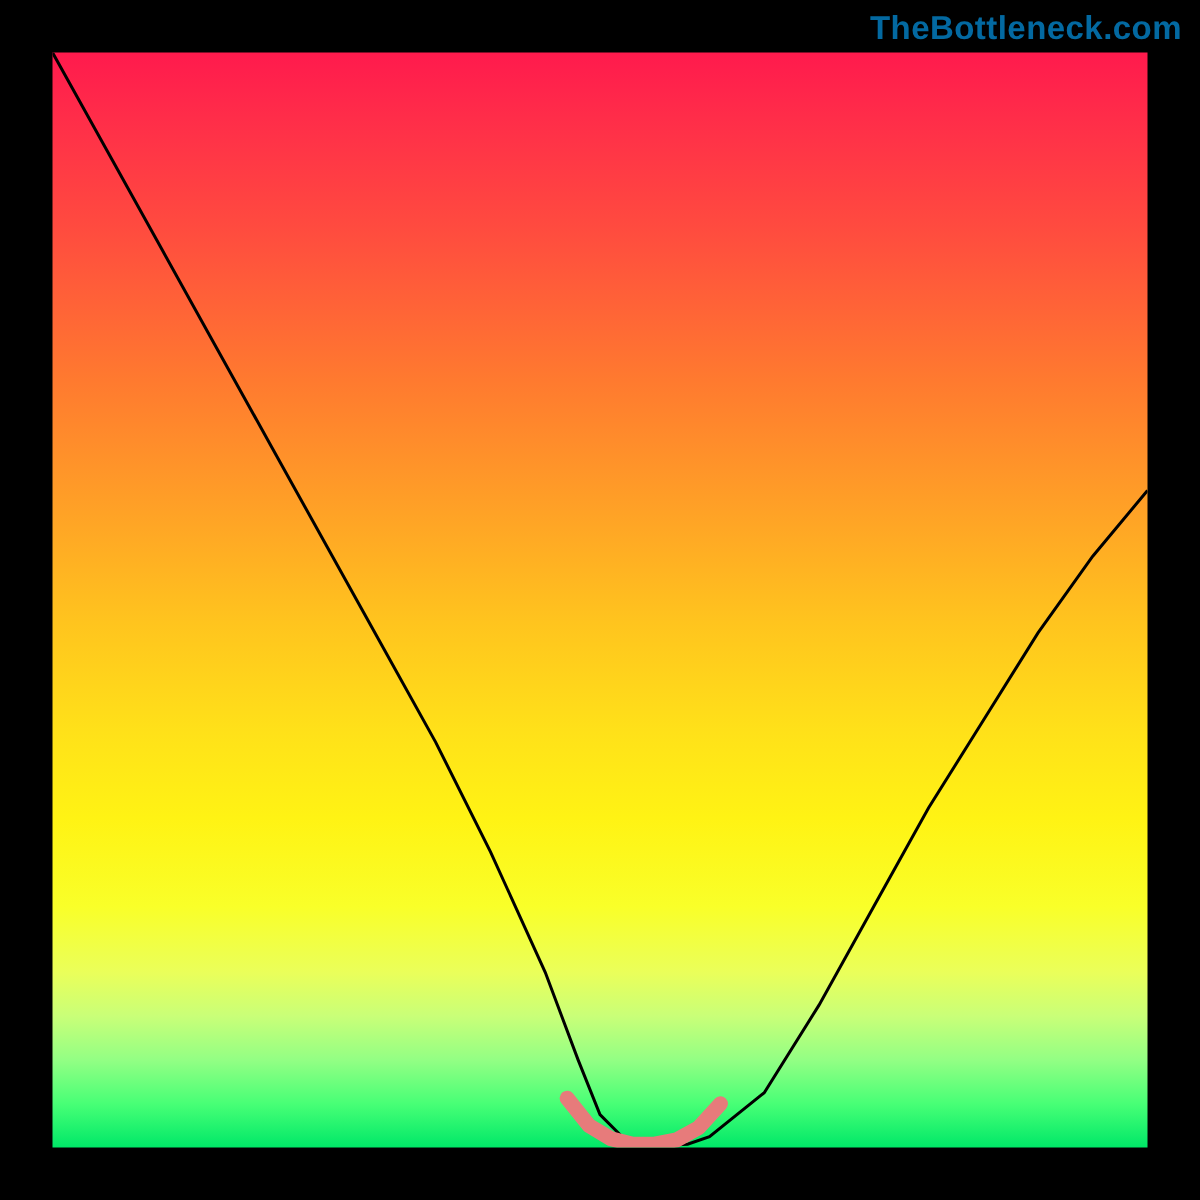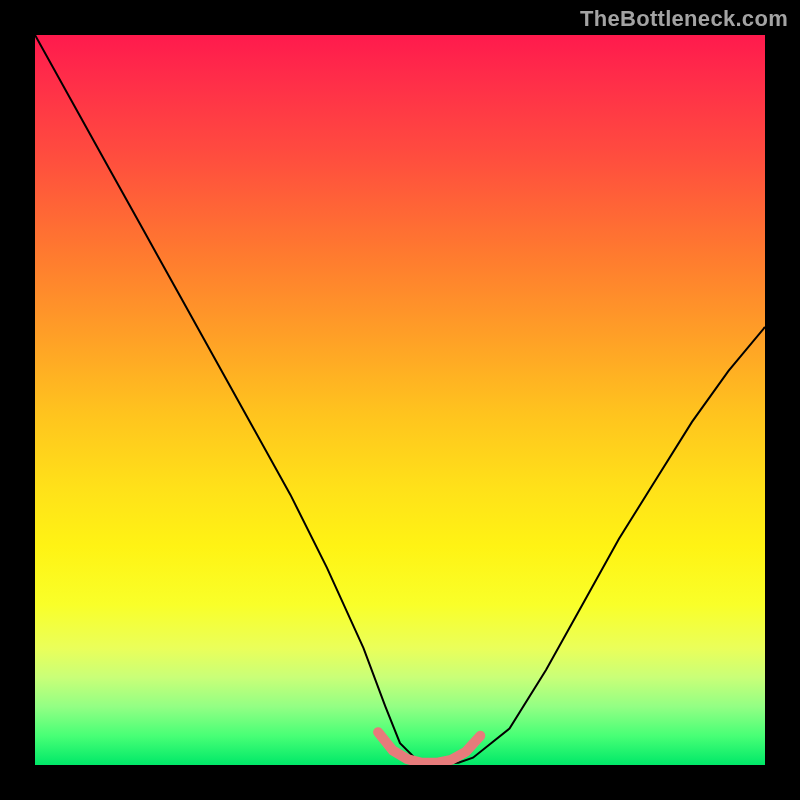--- a/index.html
+++ b/index.html
@@ -14,21 +14,21 @@
   .outer {
     position: relative;
     width: 800px;
     height: 800px;
     background: #000;
   }
   .watermark {
     position: absolute;
     top: 6px;
     right: 12px;
-    color: #a3a3a3;
+    color: #0369a1;
     font-size: 22px;
     font-weight: 600;
     letter-spacing: 0.3px;
     z-index: 3;
   }
   .plot-frame {
     position: absolute;
     left: 35px;
     top: 35px;
     width: 730px;

